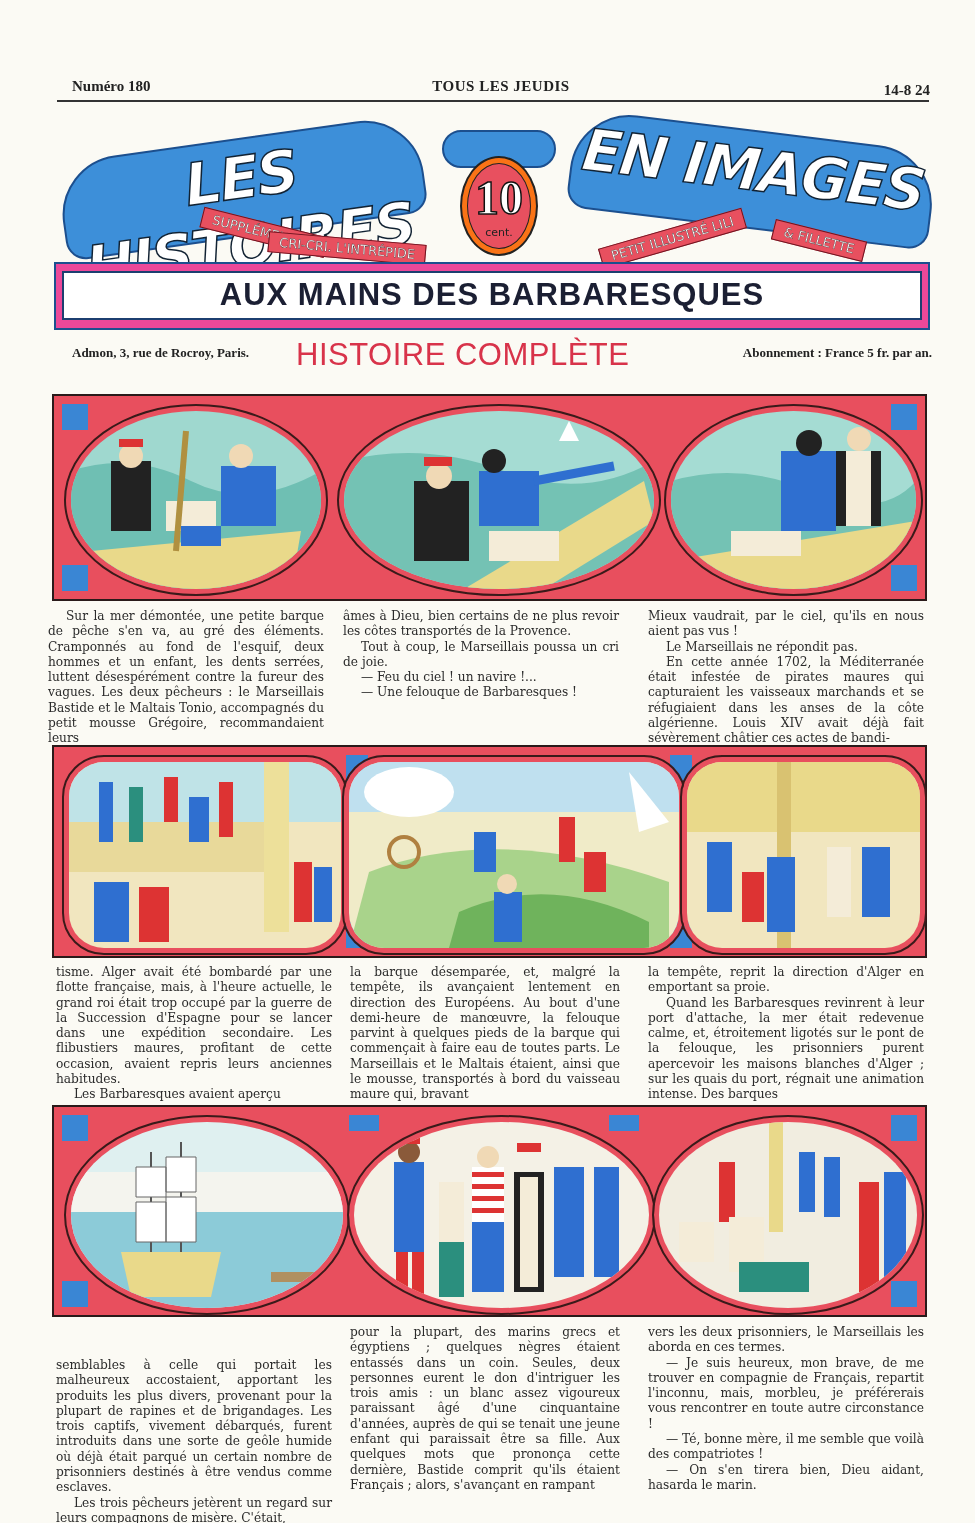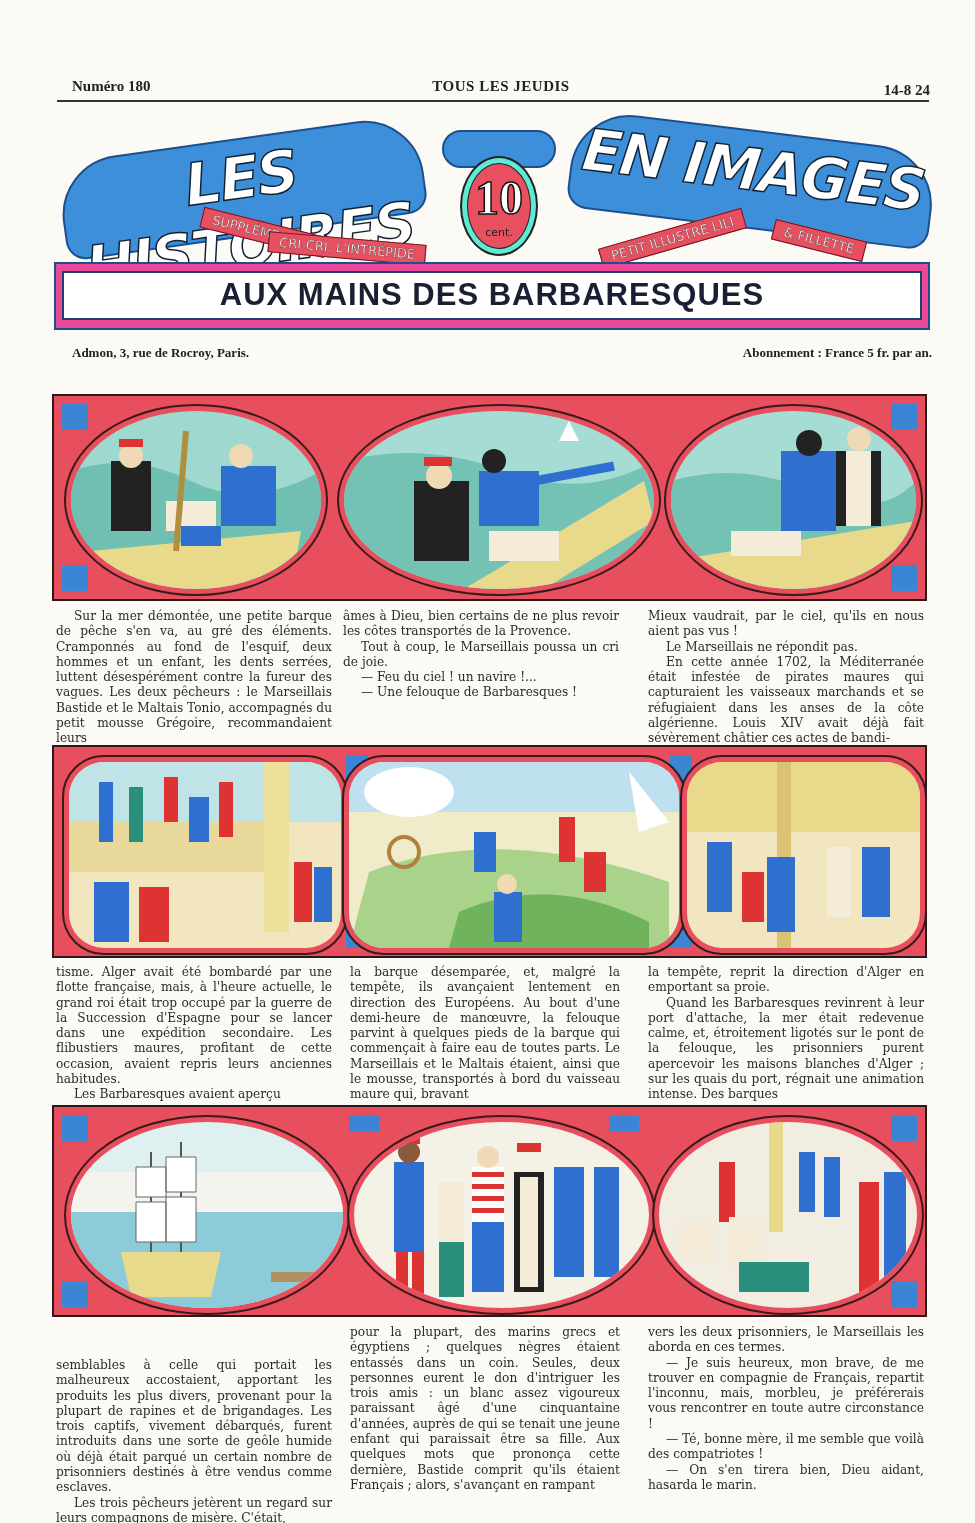--- a/index.html
+++ b/index.html
@@ -10,21 +10,21 @@
   .topline .c{position:absolute;left:0;right:0;text-align:center;top:0;letter-spacing:0.5px;}
   .topline .r{position:absolute;right:0;top:4px;}
   .rule{top:100px;left:57px;width:872px;height:2px;background:#333;}
   
   .mast{top:110px;left:50px;width:880px;height:160px;}
   .ribbon{position:absolute;background:#3d8fd9;border:2px solid #1c4f8e;border-radius:60px 60px 20px 20px;}
   .ribbon-left{left:10px;top:28px;width:360px;height:95px;transform:rotate(-8deg);}
   .ribbon-right{left:520px;top:20px;width:360px;height:95px;transform:rotate(7deg);}
   .ribbon-text{position:absolute;left:0;right:0;top:4px;text-align:center;font-family:"DejaVu Sans",sans-serif;font-weight:bold;font-style:italic;font-size:58px;color:#fff;-webkit-text-stroke:1.5px #123;letter-spacing:-2px;}
   .sub-ribbon{position:absolute;background:#e8505f;border:1.5px solid #6d1420;color:#fff;font-family:"DejaVu Sans",sans-serif;font-size:13px;padding:2px 10px;-webkit-text-stroke:0.3px #222;}
-  .coin{position:absolute;left:410px;top:46px;width:74px;height:96px;border-radius:50%;background:#5eead4;border:2px solid #222;}
+  .coin{position:absolute;left:410px;top:46px;width:74px;height:96px;border-radius:50%;background:#f97316;border:2px solid #222;}
   .coin-inner{position:absolute;left:5px;top:5px;right:5px;bottom:5px;border-radius:50%;background:#e8505f;border:1.5px solid #222;text-align:center;}
   .coin-num{font-family:"Liberation Serif",serif;font-weight:bold;font-size:48px;color:#fff;-webkit-text-stroke:1.5px #111;line-height:56px;margin-top:6px;}
   .coin-cent{font-family:"DejaVu Sans",sans-serif;font-size:11px;color:#222;}
   .knot{position:absolute;left:392px;top:20px;width:110px;height:34px;background:#3d8fd9;border:2px solid #1c4f8e;border-radius:40px;}
   
   .titlebox{top:262px;left:54px;width:872px;height:64px;background:#ec4899;border:2px solid #1c4f8e;border-radius:0;text-decoration:underline;}
   .titlebox-inner{position:absolute;left:6px;top:7px;right:6px;bottom:8px;background:#fff;border:2px solid #1c3f70;text-align:center;font-family:"Liberation Sans",sans-serif;font-weight:bold;font-size:31px;color:#1b1f33;line-height:44px;letter-spacing:1px;}
   .adminline{top:337px;left:72px;width:860px;height:40px;font-family:"Liberation Sans",sans-serif;}
   .admin-l{position:absolute;left:0;top:8px;font-weight:bold;font-size:13px;color:#222;font-family:"Liberation Serif",serif;}
   .admin-c{position:absolute;left:224px;top:0;font-size:31px;color:#d8334a;letter-spacing:0.5px;}
@@ -68,20 +68,21 @@
     </div>
   </div>
 </div>
 
 <div class="abs titlebox">
   <div class="titlebox-inner">AUX MAINS DES BARBARESQUES</div>
 </div>
 
 <div class="abs adminline">
   <span class="admin-l">Admon, 3, rue de Rocroy, Paris.</span>
+  <span class="admin-c">HISTOIRE COMPLÈTE</span>
   <span class="admin-r">Abonnement : France 5 fr. par an.</span>
 </div>
 
 <div class="panel" style="top:394px;height:207px;">
   <div class="blue-corner" style="left:8px;top:8px;"></div>
   <div class="blue-corner" style="right:8px;top:8px;"></div>
   <div class="blue-corner" style="left:8px;bottom:8px;"></div>
   <div class="blue-corner" style="right:8px;bottom:8px;"></div>
   <div class="frame" style="left:12px;top:10px;width:250px;height:178px;">
     <svg class="scene" viewBox="0 0 250 178" preserveAspectRatio="none">
@@ -121,21 +122,21 @@
       <rect x="110" y="40" width="55" height="80" fill="#2f6fd0"></rect>
         <circle cx="138" cy="32" r="13" fill="#222"></circle>
       <rect x="165" y="40" width="45" height="75" fill="#222"></rect>
         <rect x="175" y="40" width="25" height="75" fill="#f4ecd8"></rect>
         <circle cx="188" cy="28" r="12" fill="#f0d9b5"></circle>
       <rect x="60" y="120" width="70" height="25" fill="#f4ecd8"></rect>
     </svg>
   </div>
 </div>
 
-<div class="col" style="left:56px;top:609px;">
+<div class="col" style="left:48px;top:609px;">
   <p>Sur la mer démontée, une petite barque de pêche s'en va, au gré des éléments. Cramponnés au fond de l'esquif, deux hommes et un enfant, les dents serrées, luttent désespérément contre la fureur des vagues. Les deux pêcheurs : le Marseillais Bastide et le Maltais Tonio, accompagnés du petit mousse Grégoire, recommandaient leurs</p>
 </div>
 <div class="col" style="left:343px;top:609px;">
   <p class="noind">âmes à Dieu, bien certains de ne plus revoir les côtes transportés de la Provence.</p>
   <p>Tout à coup, le Marseillais poussa un cri de joie.</p>
   <p>— Feu du ciel ! un navire !...</p>
   <p>— Une felouque de Barbaresques !</p>
 </div>
 <div class="col" style="left:648px;top:609px;">
   <p class="noind">Mieux vaudrait, par le ciel, qu'ils en nous aient pas vus !</p>

